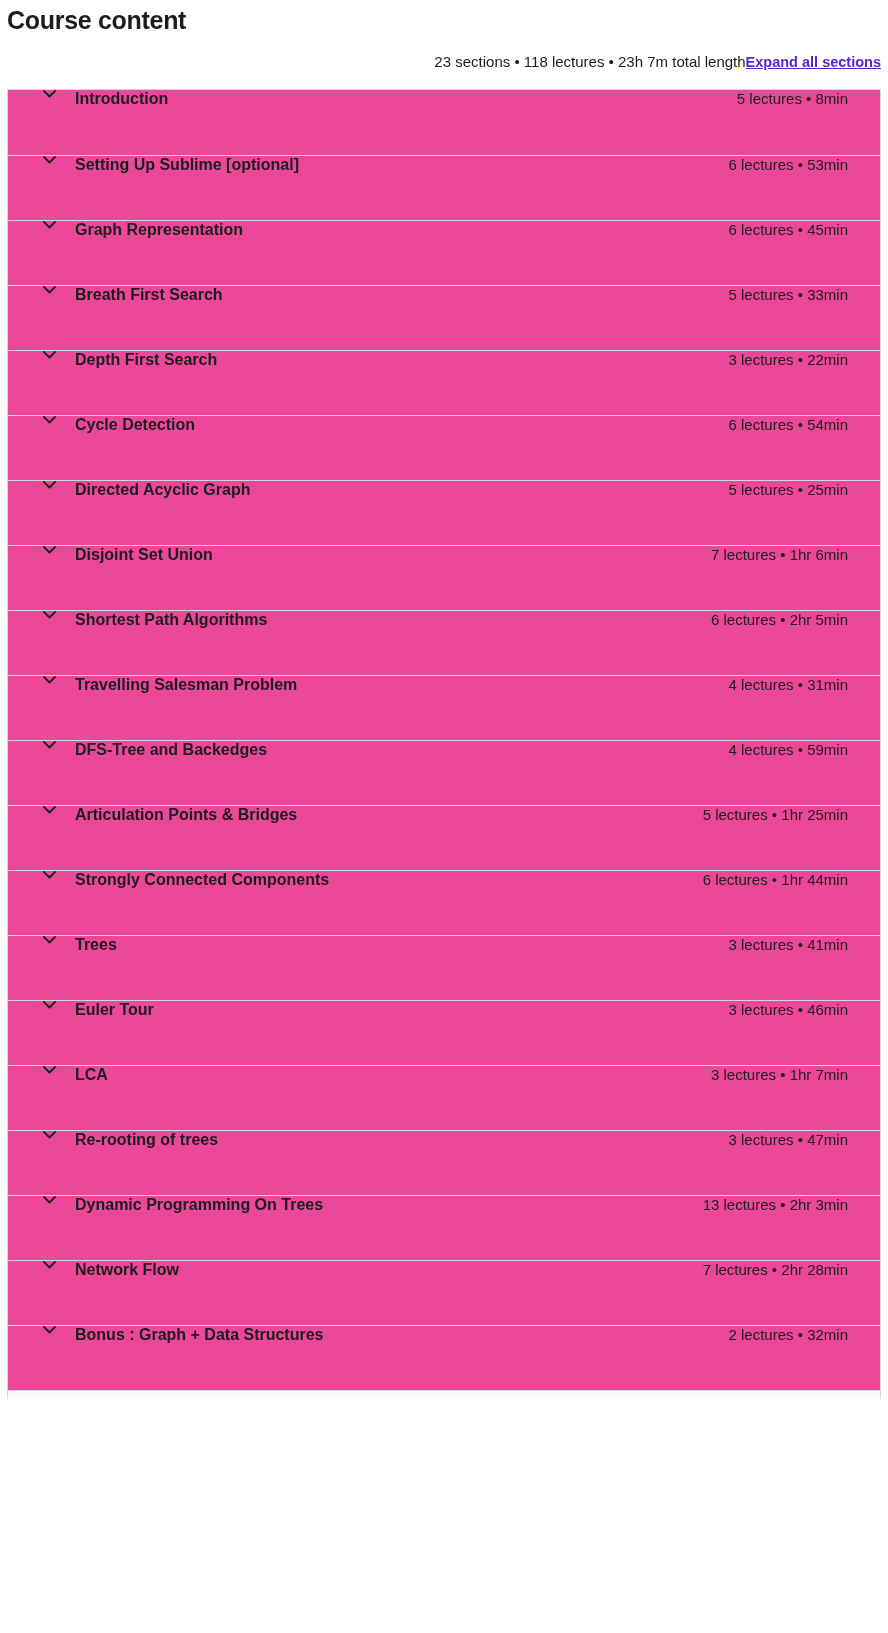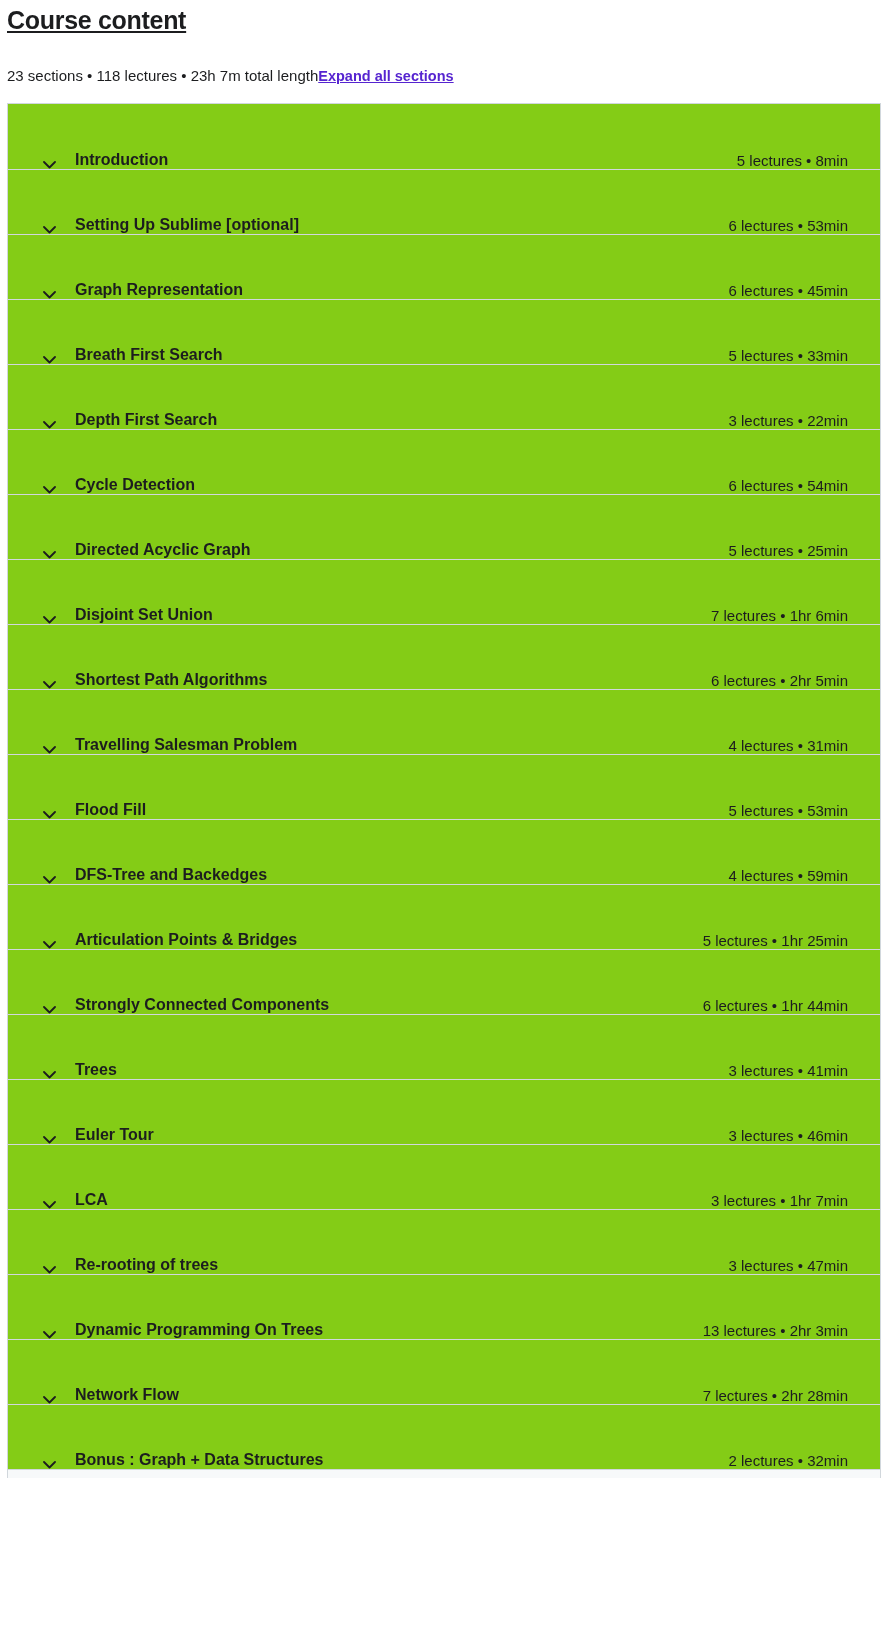--- a/index.html
+++ b/index.html
@@ -19,27 +19,26 @@
     padding: 0 7px;
   }
   .page-title {
     margin: 0;
     padding-top: 5px;
     font-size: 25px;
     line-height: 1.2;
     font-weight: 700;
     letter-spacing: -0.3px;
     color: #1c1d1f;
-    text-decoration: underline;
   }
   .summary-row {
-    margin-top: 31px;
+    margin-top: 17px;
     display: flex;
     align-items: center;
-    justify-content: flex-start;
+    justify-content: flex-end;
     font-size: 15px;
     line-height: 20px;
   }
   .summary-text {
     color: #1c1d1f;
   }
   .expand-all {
     border: none;
     background: transparent;
     padding: 0;
@@ -50,22 +49,22 @@
     cursor: pointer;
     text-decoration: underline;
   }
   .accordion {
     margin-top: 17px;
     border: 1px solid #d1d7dc;
   }
   .section-row {
     height: 65px;
     display: flex;
-    align-items: flex-end;
-    background: #84cc16;
+    align-items: flex-start;
+    background: #ec4899;
     border-top: 1px solid #d1d7dc;
     cursor: pointer;
   }
   .section-row:first-child {
     border-top: none;
   }
   .chevron-wrap {
     flex: 0 0 auto;
     width: 13px;
     margin-left: 35px;
@@ -203,29 +202,20 @@
   <div class="section-row">
     <span class="chevron-wrap">
       <svg width="13" height="8" viewBox="0 0 13 8" aria-hidden="true">
         <path d="M1 1 L6.5 6.5 L12 1" fill="none" stroke="#1c1d1f" stroke-width="1.8" stroke-linecap="round" stroke-linejoin="round"></path>
       </svg>
     </span>
     <span class="section-title">Travelling Salesman Problem</span>
     <span class="section-meta">4 lectures • 31min</span>
   </div>
 
-  <div class="section-row">
-    <span class="chevron-wrap">
-      <svg width="13" height="8" viewBox="0 0 13 8" aria-hidden="true">
-        <path d="M1 1 L6.5 6.5 L12 1" fill="none" stroke="#1c1d1f" stroke-width="1.8" stroke-linecap="round" stroke-linejoin="round"></path>
-      </svg>
-    </span>
-    <span class="section-title">Flood Fill</span>
-    <span class="section-meta">5 lectures • 53min</span>
-  </div>
 
 
   <div class="section-row">
     <span class="chevron-wrap">
       <svg width="13" height="8" viewBox="0 0 13 8" aria-hidden="true">
         <path d="M1 1 L6.5 6.5 L12 1" fill="none" stroke="#1c1d1f" stroke-width="1.8" stroke-linecap="round" stroke-linejoin="round"></path>
       </svg>
     </span>
     <span class="section-title">DFS-Tree and Backedges</span>
     <span class="section-meta">4 lectures • 59min</span>

